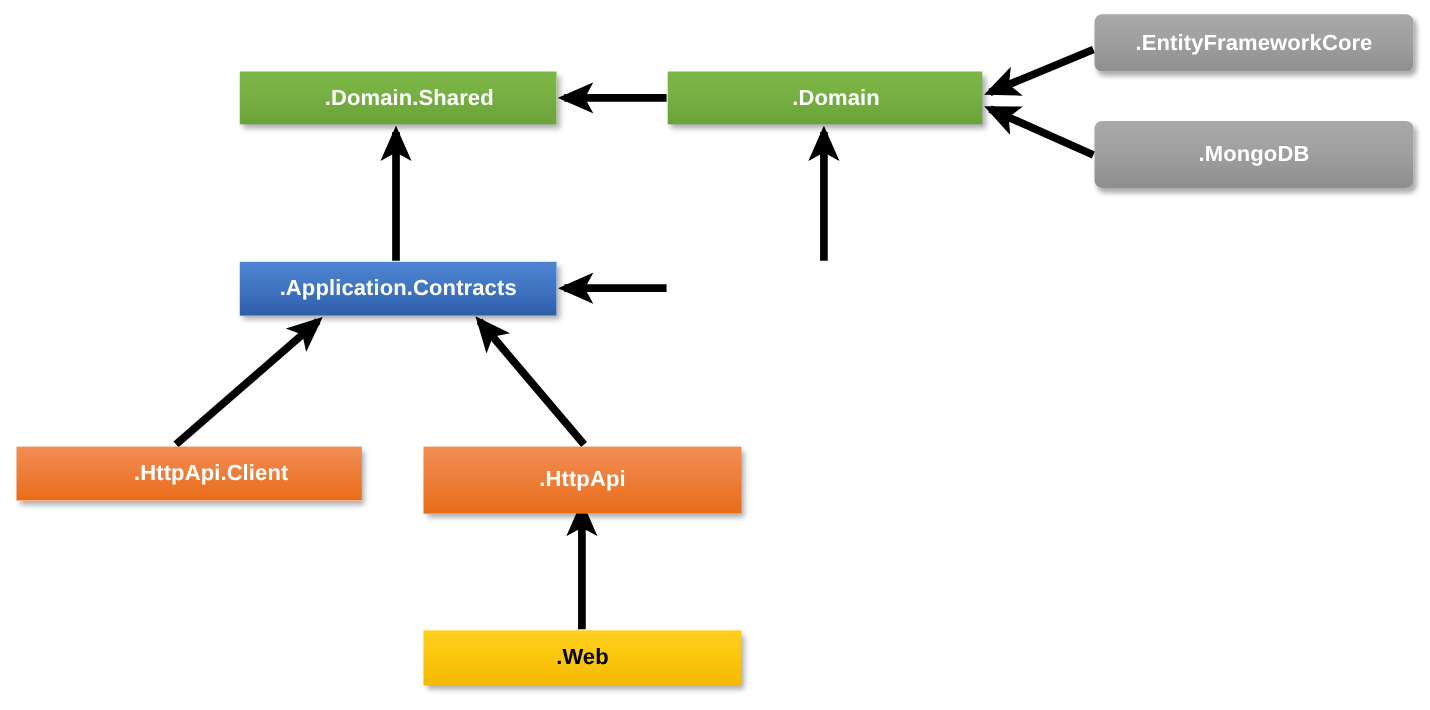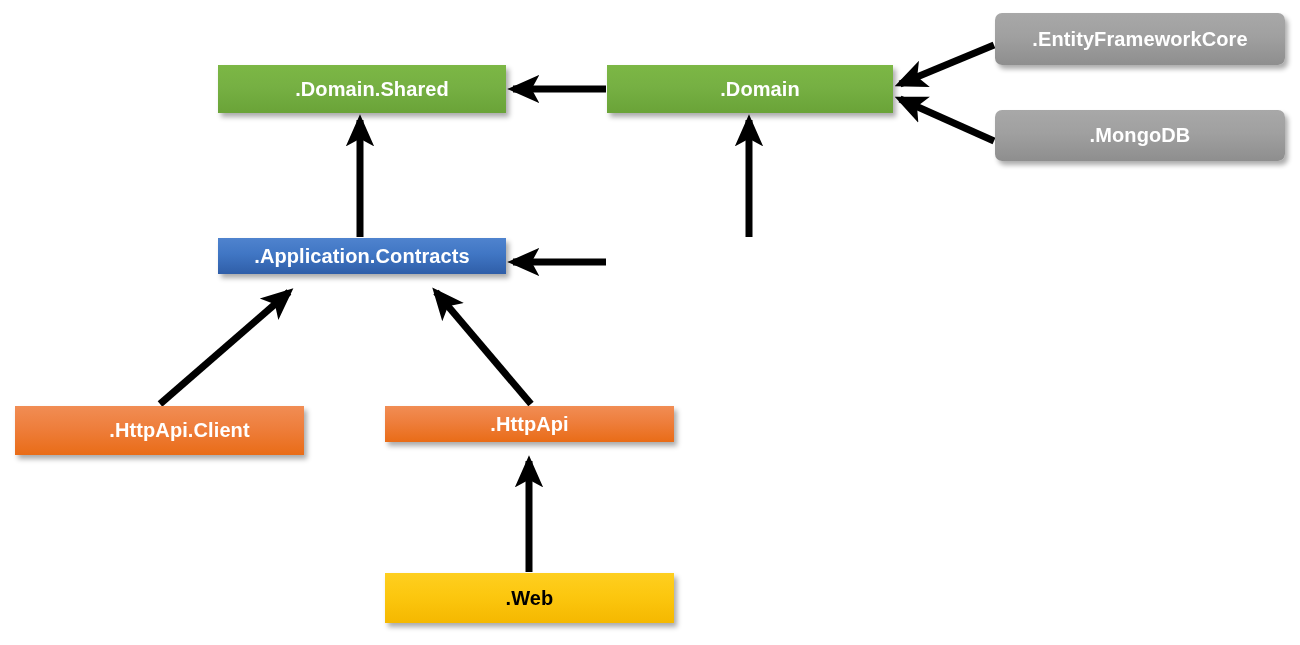--- a/index.html
+++ b/index.html
@@ -85,29 +85,29 @@
 
   <div class="node green" style="left: 218px; top: 65px; width: 288px; height: 48px; color: rgb(255, 255, 255);">
     <span>.Domain.Shared</span>
   </div>
   <div class="node gray" style="left: 995px; top: 13px; width: 290px; height: 52px; color: rgb(255, 255, 255);">
     <span>.EntityFrameworkCore</span>
   </div>
   <div class="node green" style="left: 607px; top: 65px; width: 286px; height: 48px; color: rgb(255, 255, 255);">
     <span>.Domain</span>
   </div>
-  <div class="node gray" style="left: 995px; top: 110px; width: 290px; height: 51px; color: rgb(255, 255, 255);">
+  <div class="node gray" style="left: 995px; top: 110px; width: 290px; height: 61px; color: rgb(255, 255, 255);">
     <span>.MongoDB</span>
   </div>
-  <div class="node blue" style="left: 218px; top: 238px; width: 288px; height: 36px; color: rgb(255, 255, 255);">
+  <div class="node blue" style="left: 218px; top: 238px; width: 288px; height: 49px; color: rgb(255, 255, 255);">
     <span>.Application.Contracts</span>
   </div>
-  <div class="node orange" style="left: 15px; top: 406px; width: 289px; height: 49px; color: rgb(255, 255, 255); padding-left: 40px;">
+  <div class="node orange" style="left: 15px; top: 406px; width: 314px; height: 49px; color: rgb(255, 255, 255); padding-left: 40px;">
     <span>.HttpApi.Client</span>
   </div>
-  <div class="node orange" style="left: 385px; top: 406px; width: 289px; height: 36px; color: rgb(255, 255, 255);">
+  <div class="node orange" style="left: 385px; top: 406px; width: 289px; height: 61px; color: rgb(255, 255, 255);">
     <span>.HttpApi</span>
   </div>
   <div class="node yellow" style="left: 385px; top: 573px; width: 289px; height: 50px; color: rgb(0, 0, 0);">
     <span>.Web</span>
   </div>
 
 </div>
 
 </body></html>

